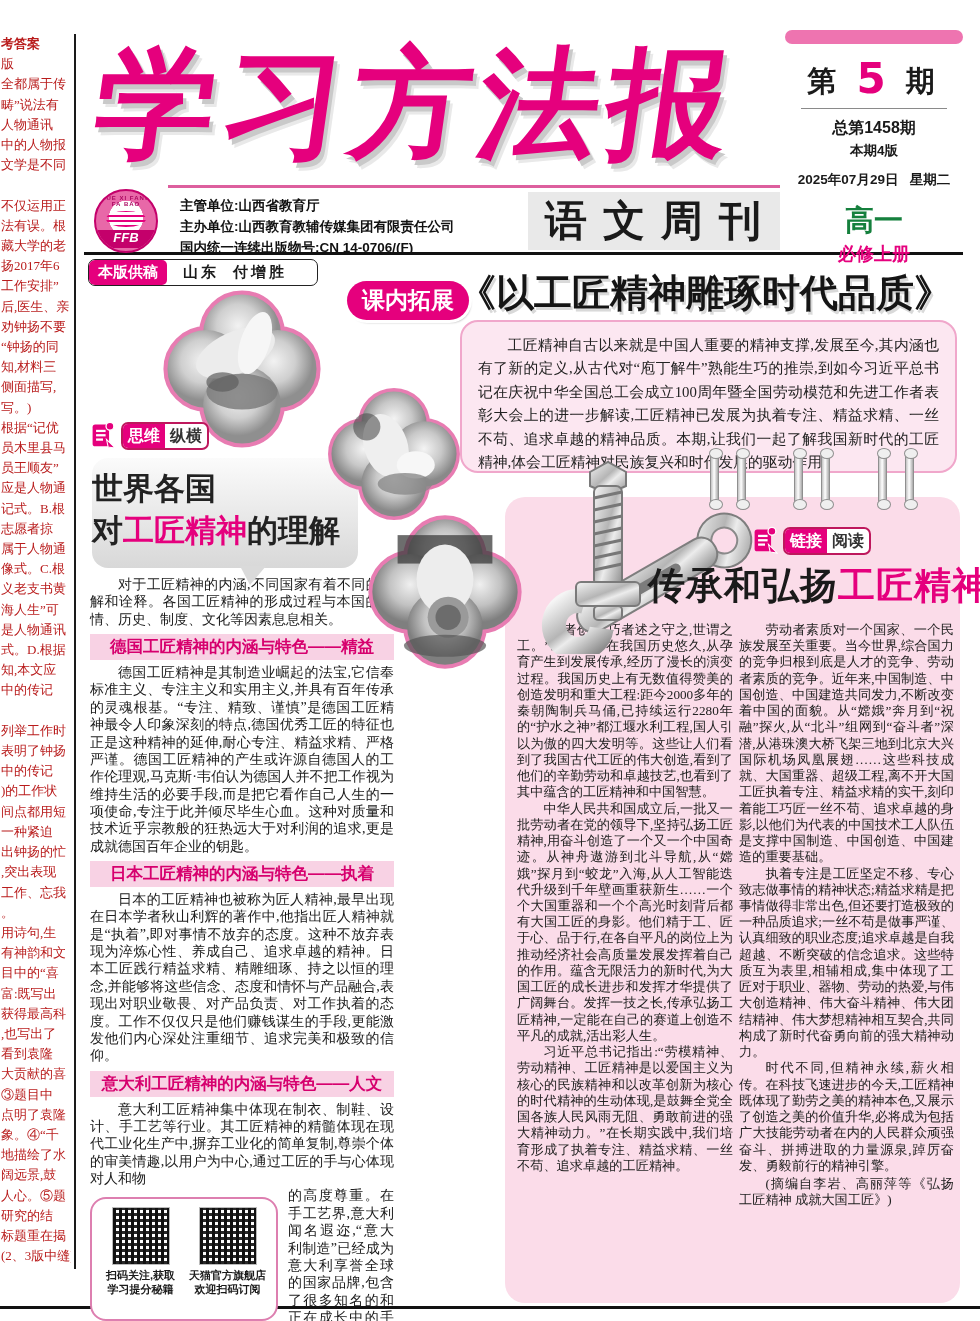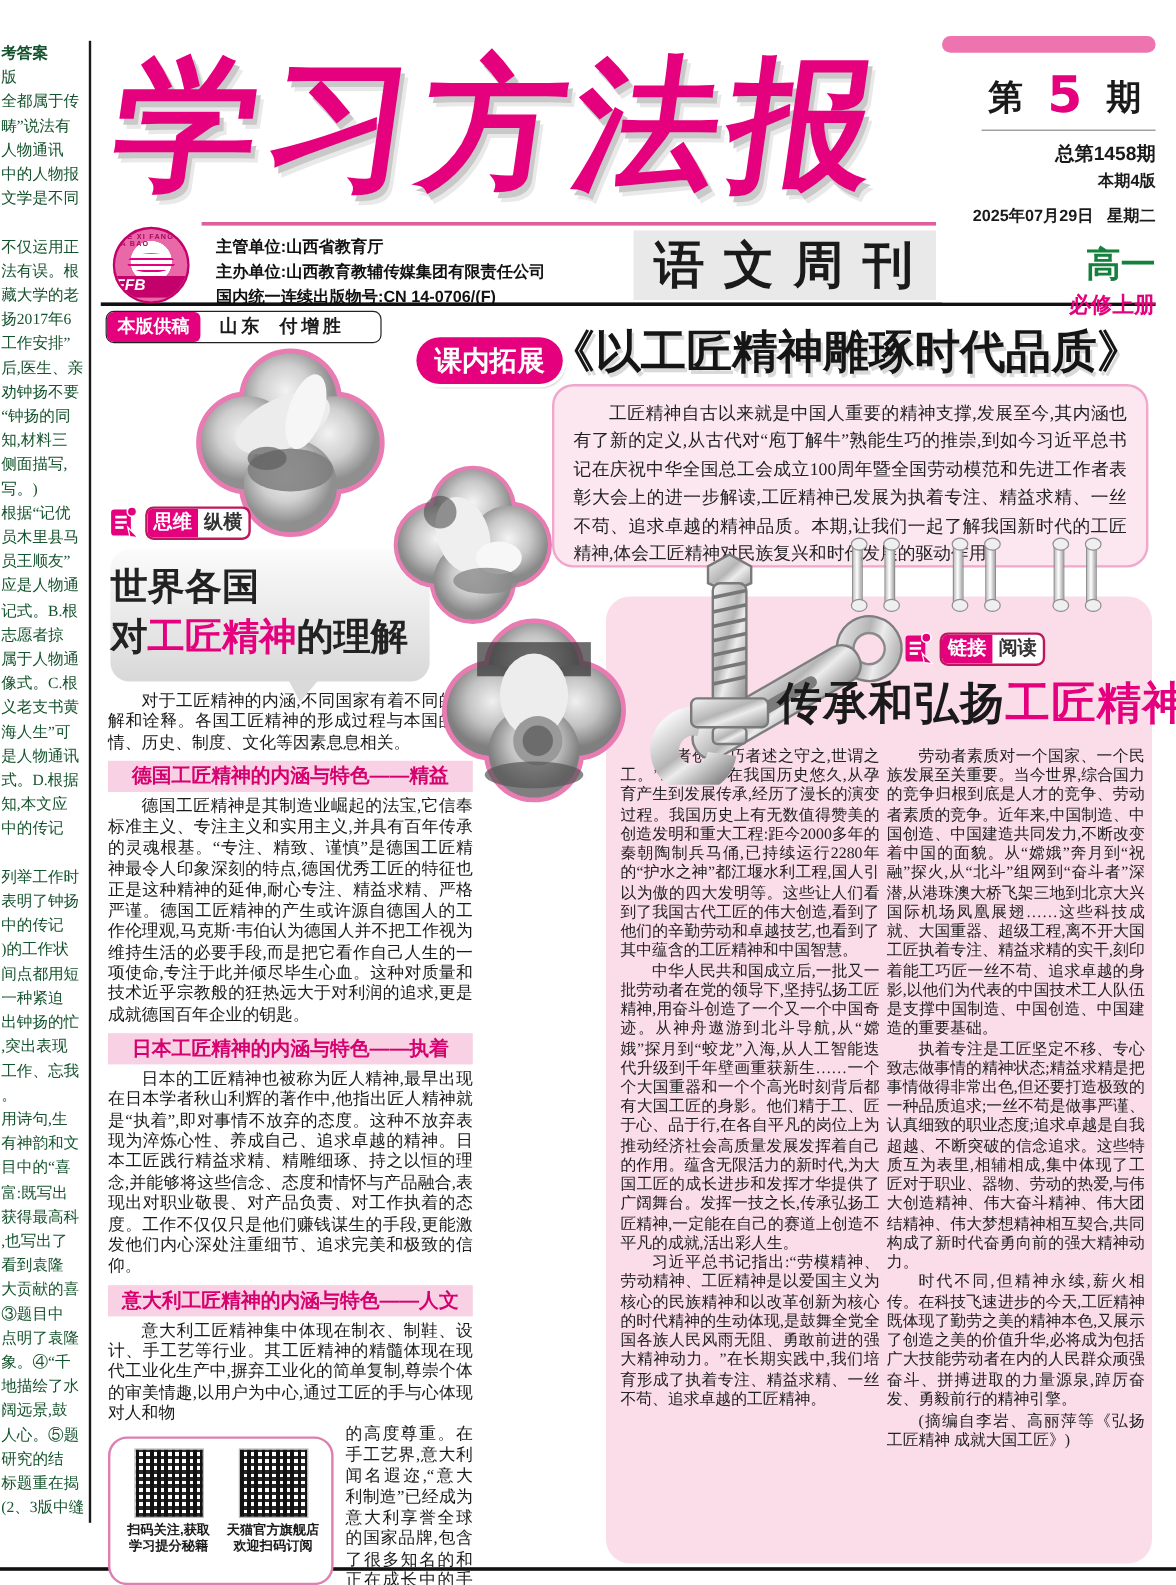--- a/index.html
+++ b/index.html
@@ -5,47 +5,47 @@
   * { margin:0; padding:0; box-sizing:border-box; }
   html,body { background:#ffffff; }
   #page {
     position:relative; width:980px; height:1321px; background:#fff;
     overflow:hidden; font-family:"Liberation Sans", sans-serif; color:#1a1a1a;
   }
   
   .left-strip {
     position:absolute; left:0; top:34px; width:76px; min-height:1235px;
     border-right:2px solid #1a1a1a; padding:0 3px 0 1px;
-    font-family:"Liberation Serif", serif; font-size:13px; color:#14532d;
+    font-family:"Liberation Serif", serif; font-size:13px; color:#b91c1c;
   }
   .left-strip div { line-height:20.2px; white-space:nowrap; overflow:hidden; min-height:20.2px; }
   .left-strip div:first-child { font-weight:bold; font-family:"Liberation Sans",sans-serif; }
   
   .masthead {
     position:absolute; left:96px; top:24px; font-family:"DejaVu Sans", sans-serif;
     font-size:120px; font-weight:bold; color:#e5007d; letter-spacing:8px;
     transform:skewX(-8deg); text-shadow:4px 5px 0 #c9c9c9, 7px 8px 0 #e9e9e9;
     white-space:nowrap; z-index:2;
   }
   
-  .issue-box { position:absolute; left:785px; top:30px; width:178px; height:222px; text-align:right; z-index:3; background:#fff; }
+  .issue-box { position:absolute; left:785px; top:30px; width:178px; height:222px; text-align:center; z-index:3; background:#fff; }
   .issue-topbar { height:14px; border-radius:8px; background:#ee74b0; }
   .issue-no { margin-top:10px; font-size:29px; font-weight:bold; letter-spacing:6px;
     border-bottom:1.5px solid #8a8a8a; display:inline-block; padding:0 6px 5px; }
   .issue-no .num { font-size:42px; color:#e5007d; font-family:"DejaVu Sans",sans-serif; vertical-align:-2px;}
   .issue-total { margin-top:9px; font-size:16px; font-weight:bold; }
   .issue-pages { margin-top:3px; font-size:13.5px; font-weight:bold; }
   .issue-date { margin-top:11px; font-size:13.5px; font-weight:bold; }
   .issue-grade { margin-top:12px; font-size:29px; font-weight:bold; color:#15803d; }
   .issue-volume { margin-top:1px; font-size:18px; font-weight:bold; color:#e5007d; }
   
   .pink-rule { position:absolute; left:168px; top:185px; width:612px; height:3px; background:#dd5f9e; }
   .logo { position:absolute; left:94px; top:189px; width:64px; height:64px; border-radius:50%;
     border:2px solid #c4006b; background:radial-gradient(circle at 50% 45%, #fff 0 38%, #e868a8 39% 100%);
-    z-index:2; overflow:hidden; }
+    z-index:2; overflow:hidden; text-align:center; }
   .logo .ringtext { display:block; font-size:6px; color:#a90560; font-weight:bold; margin-top:4px; letter-spacing:1px;}
   .logo .wave { width:40px; height:16px; margin:4px auto 0; background:
      repeating-linear-gradient(0deg,#e5007d 0 2px,transparent 2px 5px); border-radius:50%; }
   .logo .fb { display:block; font-size:13px; font-style:italic; font-weight:bold; color:#fff;
     background:#c4006b; margin-top:3px; padding-bottom:3px; }
   .publisher { position:absolute; left:180px; top:196px; font-size:13.5px; font-weight:bold; line-height:1.55; color:#111; }
   .weekly-box { position:absolute; left:528px; top:192px; width:252px; height:58px; background:#e9e9e9;
     font-size:42px; font-weight:bold; letter-spacing:16px; text-align:center; line-height:58px; padding-left:14px; }
   .black-rule { position:absolute; left:84px; top:252px; width:879px; height:2.5px; background:#111; }
   .bottom-rule { position:absolute; left:0; top:1306px; width:980px; height:2.5px; background:#111; }

